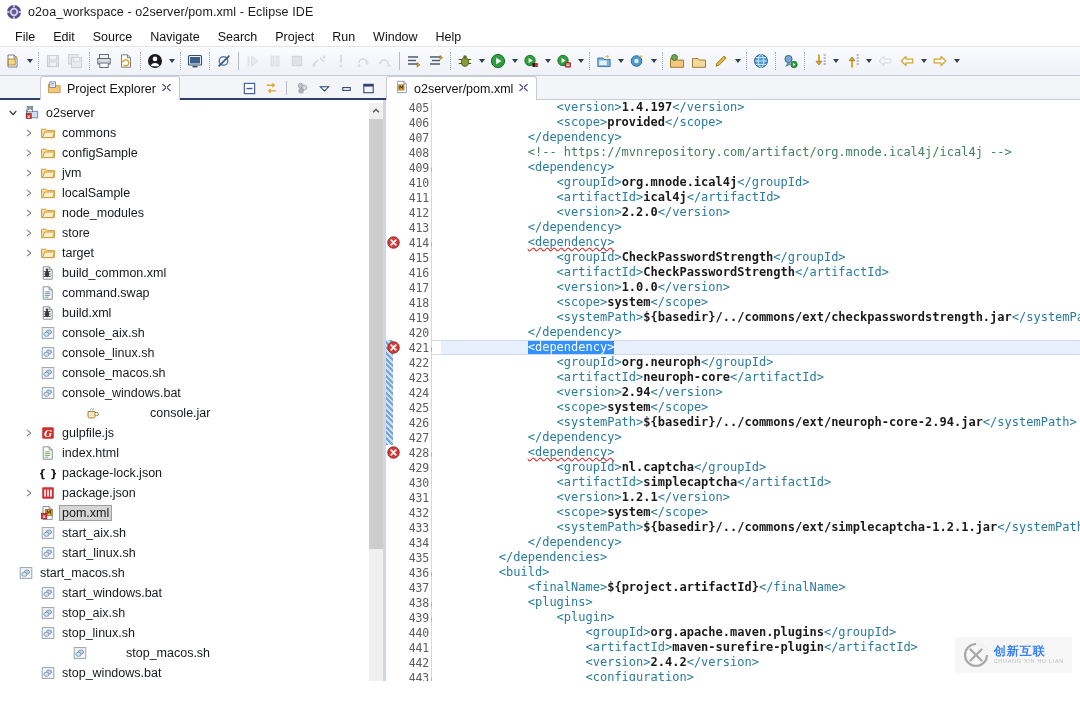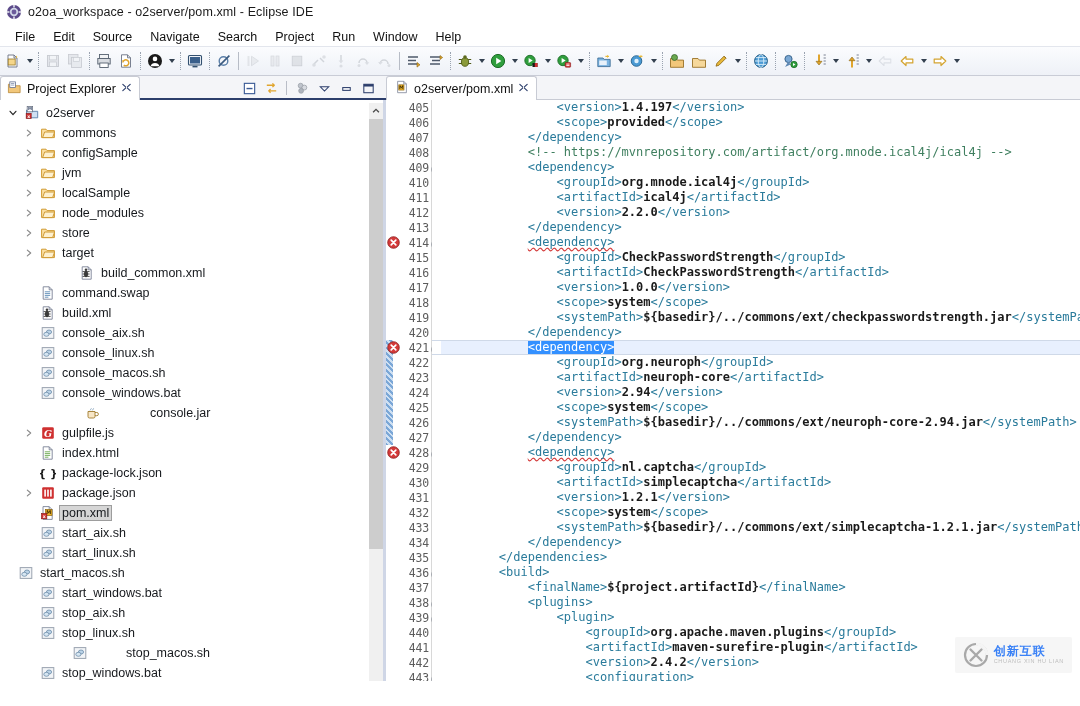--- a/index.html
+++ b/index.html
@@ -63,21 +63,21 @@
   .tb-sep.solid::after { border-left: 1px solid #b7bcc6; }
 
   
   .main { display: flex; height: 605px; align-items: stretch; }
 
   
   .pe { width: 386px; flex: none; display: flex; flex-direction: column;
         background: #fff; position: relative; }
   .pe-tabrow {
     height: 24px; display: flex; align-items: flex-end;
-    background: #f4f5f8; position: relative;
+    background: #f4f5f8; position: relative; padding-left: 40px;
   }
   .pe-tabrow::after {
     content:""; position:absolute; left:0; right:0; bottom:0; height:2px;
     background:#2c3e6b;
   }
   .pe-tab {
     height: 24px; display: flex; align-items: center; gap: 5px;
     padding: 0 7px 0 6px; background: #ffffff;
     border-top: 1px solid #c8cbd4; border-left: 1px solid #c8cbd4;
     border-right: 1px solid #c8cbd4;
@@ -671,21 +671,21 @@
               </svg>
             </span>
             <span class="ticon">
               <svg viewBox="0 0 16 16" width="16" height="16">
                 <path d="M1.6 4.2h4.4l1.1 1.4h7.3v7H1.6z" fill="#fbe0a4" stroke="#d09a33" stroke-width="1"></path>
                 <path d="M2.6 12.6 4.6 7h10l-2 5.6z" fill="#fdf0cf" stroke="#d09a33" stroke-width="1"></path>
               </svg>
             </span>
             <span class="tlabel">target</span>
           </div>
-          <div class="trow" style="padding-left: 22px; margin-left: 39px;">
+          <div class="trow" style="padding-left: 22px;">
             <span class="twist"></span>
             <span class="ticon">
               <svg viewBox="0 0 16 16" width="16" height="16">
                 <path d="M3.2 1.8h6l3 3v9.4h-9z" fill="#ffffff" stroke="#7a8296" stroke-width=".9"></path>
                 <path d="M9.2 1.8v3h3" fill="none" stroke="#7a8296" stroke-width=".9"></path>
                 <ellipse cx="7" cy="9" rx="2" ry="3.2" fill="#3a3a3a"></ellipse>
                 <path d="M3.6 6.6h2.2M3.6 9h2.2M3.6 11.4h2.2M8.2 6.6h2.4M8.2 9h2.4M8.2 11.4h2.4" stroke="#3a3a3a" stroke-width=".9"></path>
                 <circle cx="7" cy="4.8" r="1.3" fill="#3a3a3a"></circle>
               </svg>
             </span>

